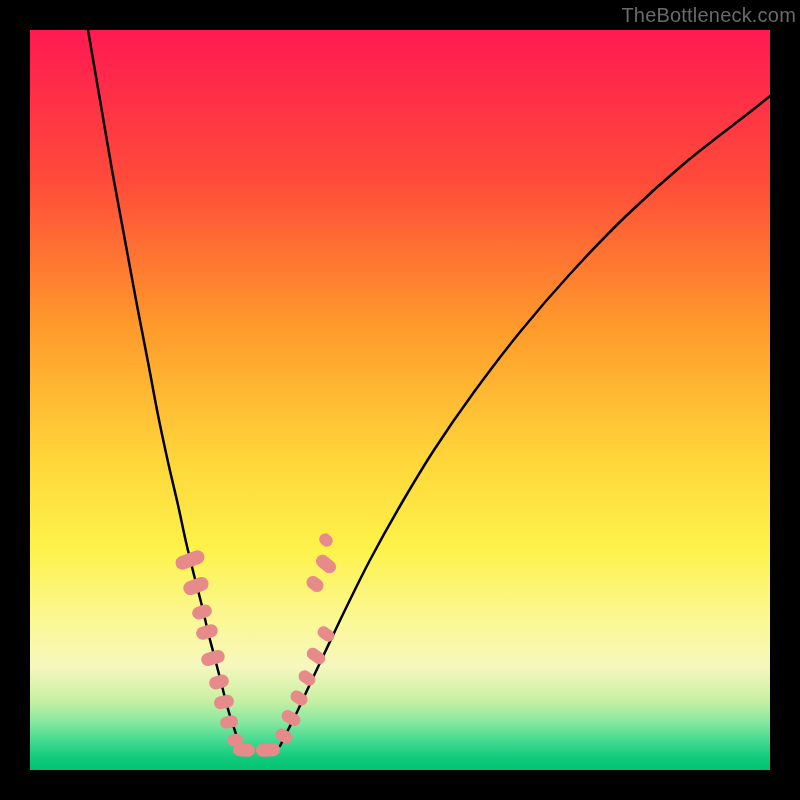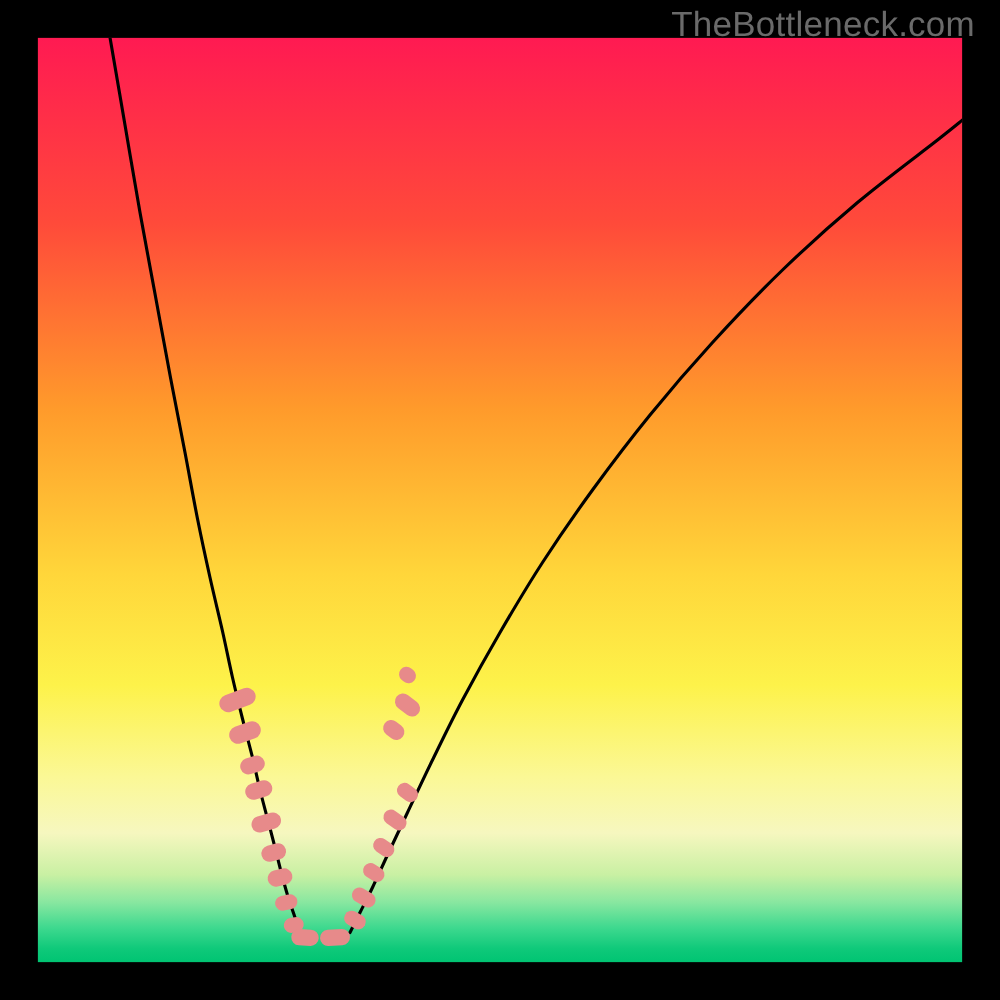--- a/index.html
+++ b/index.html
@@ -27,23 +27,23 @@
     height: 740px;
     overflow: hidden;
   }
   .grad {
     position: absolute;
     inset: 0;
   }
   .watermark {
     position: absolute;
     top: 4px;
-    right: 20px;
+    right: 4px;
     color: #6a6a6a;
-    font-size: 28px;
+    font-size: 20px;
     letter-spacing: 0.2px;
   }
   svg {
     position: absolute;
     inset: 0;
   }
   .curve {
     fill: none;
     stroke: #000;
     stroke-width: 2.5;

